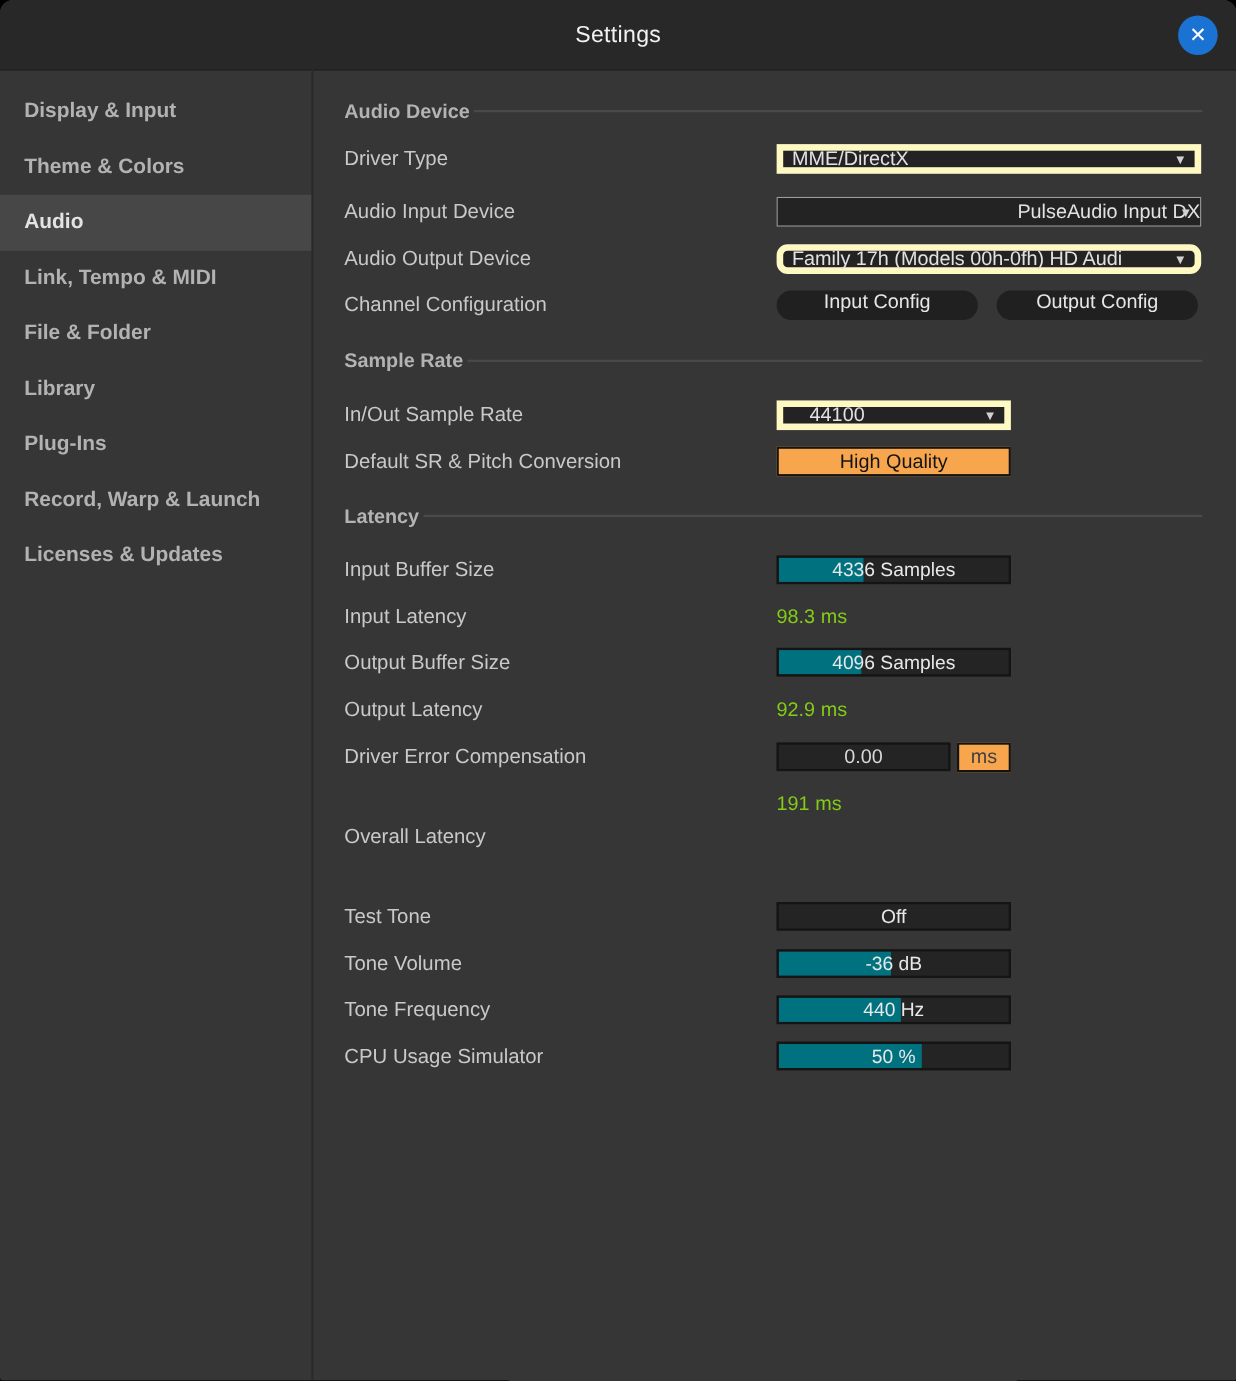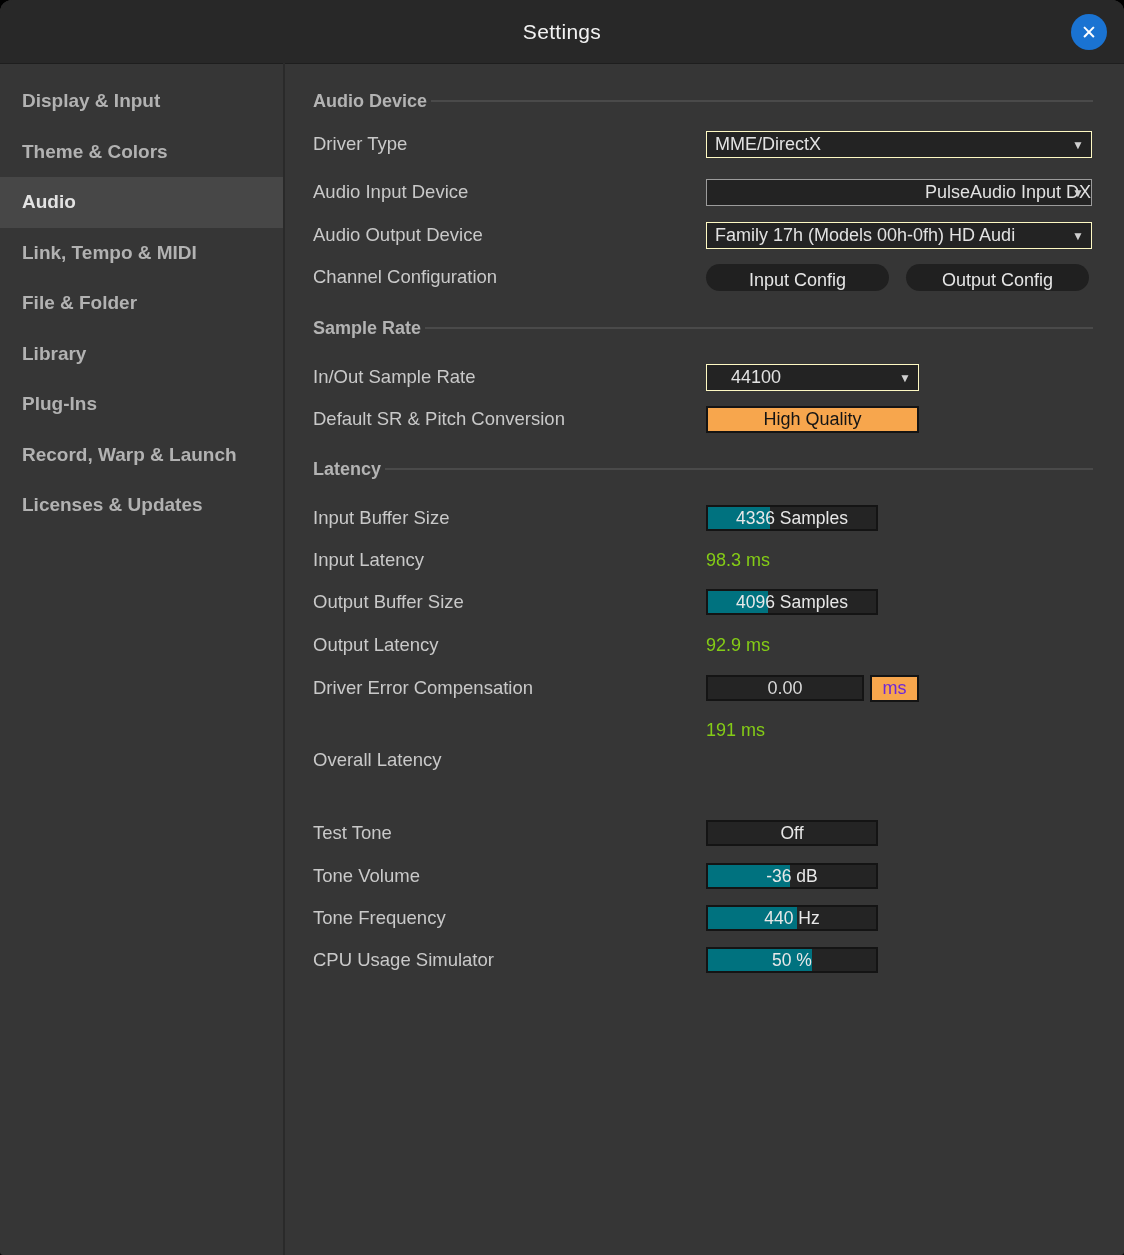--- a/index.html
+++ b/index.html
@@ -23,44 +23,44 @@
   .side-item.selected{background:#474747;color:#e3e3e3;}
   
   .sec{position:absolute;left:313px;width:780px;height:26px;display:flex;align-items:center;
     gap:4px;color:#b3b3b3;font-size:18px;font-weight:bold;}
   .sec .rule{flex:1;height:2px;background:#4a4a4a;}
   
   .lbl{position:absolute;left:313px;height:26px;line-height:26px;color:#c9c9c9;font-size:18.5px;}
   .valtext{position:absolute;left:706px;height:26px;line-height:26px;color:#84cc16;font-size:18px;}
   
   .combo{position:absolute;left:706px;width:386px;height:27px;background:#232323;
-    border:1px solid #fef9c3;box-sizing:border-box;color:#e2e2e2;font-size:18px;
+    border:6px solid #fef9c3;box-sizing:border-box;color:#e2e2e2;font-size:18px;
     display:flex;align-items:center;padding-left:8px;cursor:pointer;}
   .combo.focused{border:1px solid #9c9c9c;justify-content:flex-end;}
   .combo.narrow{width:213px;padding-left:24px;}
   .combo .combo-text{white-space:nowrap;overflow:hidden;}
-  .combo.trunc{padding-right:35px;}
+  .combo.trunc{padding-right:35px;border-radius:10px;}
   .combo .arrow{position:absolute;right:7px;top:0;bottom:0;display:flex;align-items:center;
     font-size:12px;color:#d0d0d0;}
   .pill{position:absolute;height:27px;width:183px;background:#202020;border-radius:14px;
-    color:#e6e6e6;font-size:18px;display:flex;align-items:flex-end;justify-content:center;cursor:pointer;}
+    color:#e6e6e6;font-size:18px;display:flex;align-items:flex-start;justify-content:center;cursor:pointer;}
   .btn-orange{position:absolute;left:706px;width:213px;height:27px;background:#f7a64d;
     border:2px solid #141414;box-sizing:border-box;color:#141414;font-size:18px;
     display:flex;align-items:center;justify-content:center;cursor:pointer;}
-  .slider{position:absolute;left:706px;width:172px;height:26px;background:#242424;
+  .slider{position:absolute;left:706px;width:213px;height:26px;background:#242424;
     border:2px solid #141414;box-sizing:border-box;overflow:hidden;cursor:ew-resize;}
   .slider .fill{position:absolute;left:0;top:0;bottom:0;background:#00727f;}
   .slider .s-txt{position:absolute;left:0;top:0;width:100%;height:100%;display:flex;
     align-items:center;justify-content:center;color:#e8e8e8;font-size:17.5px;}
   .valbox{position:absolute;left:706px;width:158px;height:26px;background:#242424;
     border:2px solid #141414;box-sizing:border-box;display:flex;align-items:center;
     justify-content:center;color:#d8d8d8;font-size:18px;cursor:text;}
   .ms-btn{position:absolute;left:870px;width:49px;height:27px;background:#f7a64d;
     border:2px solid #141414;box-sizing:border-box;display:flex;align-items:center;
-    justify-content:center;color:#6d28d9;font-size:18px;cursor:pointer;}
+    justify-content:center;color:#404040;font-size:18px;cursor:pointer;}
 </style>
 </head>
 <body>
 
 <div class="window">
 
   <div class="titlebar">
     <div class="title">Settings</div>
     <div class="close-btn">
       <span>✕</span>

